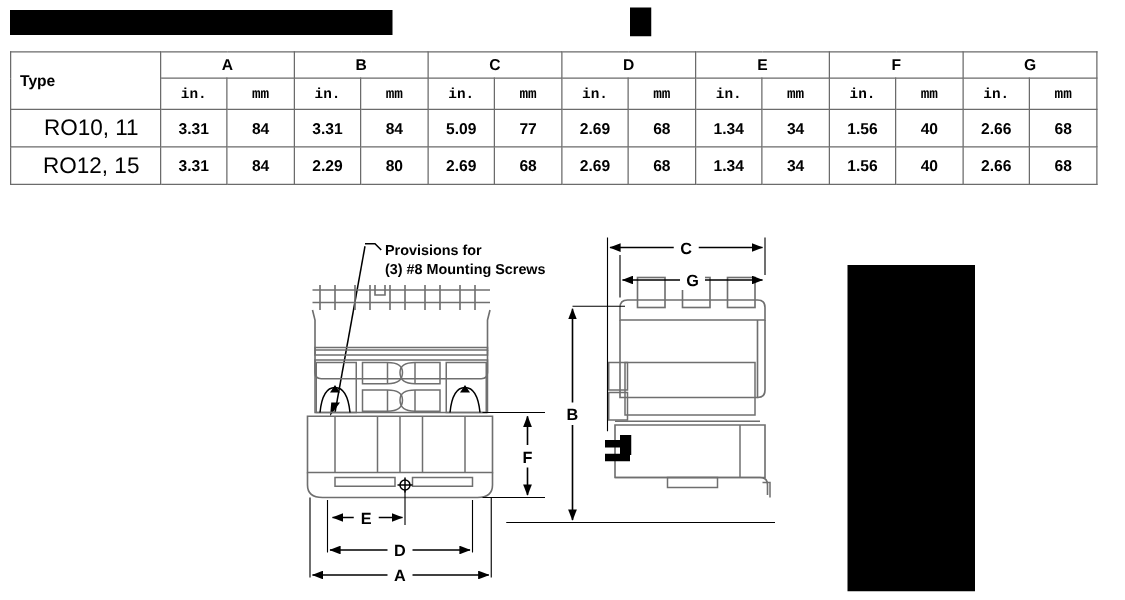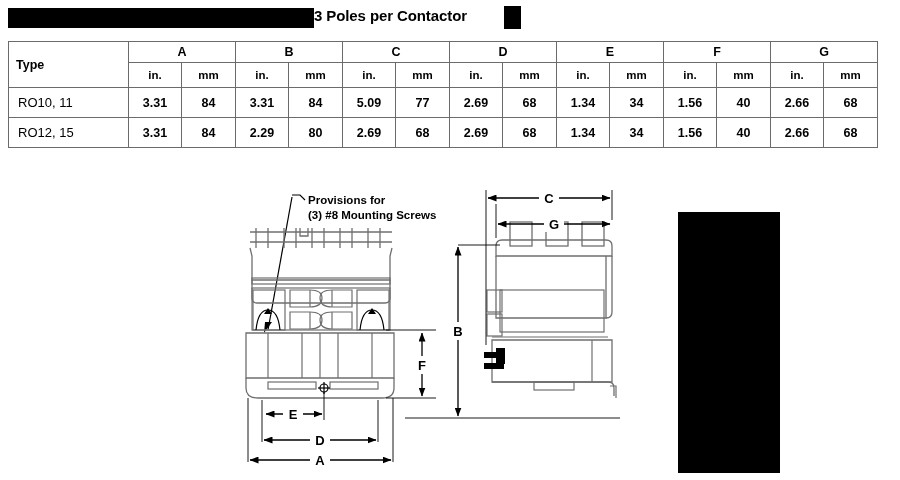--- a/index.html
+++ b/index.html
@@ -57,32 +57,33 @@
   #spec-table th.grp {
     font-weight: bold;
     font-size: 12.5px;
     height: 20px;
     border-bottom: 1px solid #6b6b6b;
   }
   #spec-table th.unit {
     font-weight: bold;
     font-size: 11.5px;
     height: 24px;
+    font-family: Liberation Mono, monospace;
   }
   #spec-table th.type-head {
     text-align: left;
     padding-left: 7px;
     font-weight: bold;
     font-size: 12.5px;
     vertical-align: middle;
   }
   #spec-table td.type-cell {
-    text-align: left;
+    text-align: center;
     padding-left: 9px;
-    font-size: 13px;
+    font-size: 18px;
     height: 29px;
   }
   #spec-table td.val {
     font-size: 12.5px;
     height: 29px;
     font-weight: bold;
   }
 
   
   #drawing-area {
@@ -104,21 +105,20 @@
     font-size: 11.5px;
     font-weight: bold;
     fill: #000000;
   }
 </style>
 </head>
 <body>
 
 <div id="title-bar">
   <div class="redact" id="title-redact-left"></div>
-  <div id="title-text">3 Poles per Contactor</div>
   <div class="redact" id="title-redact-right"></div>
 </div>
 
 <table id="spec-table">
   <colgroup>
     <col style="width:120px">
     <col style="width:53px">
       <col style="width:54px">
     <col style="width:53px">
       <col style="width:54px">

